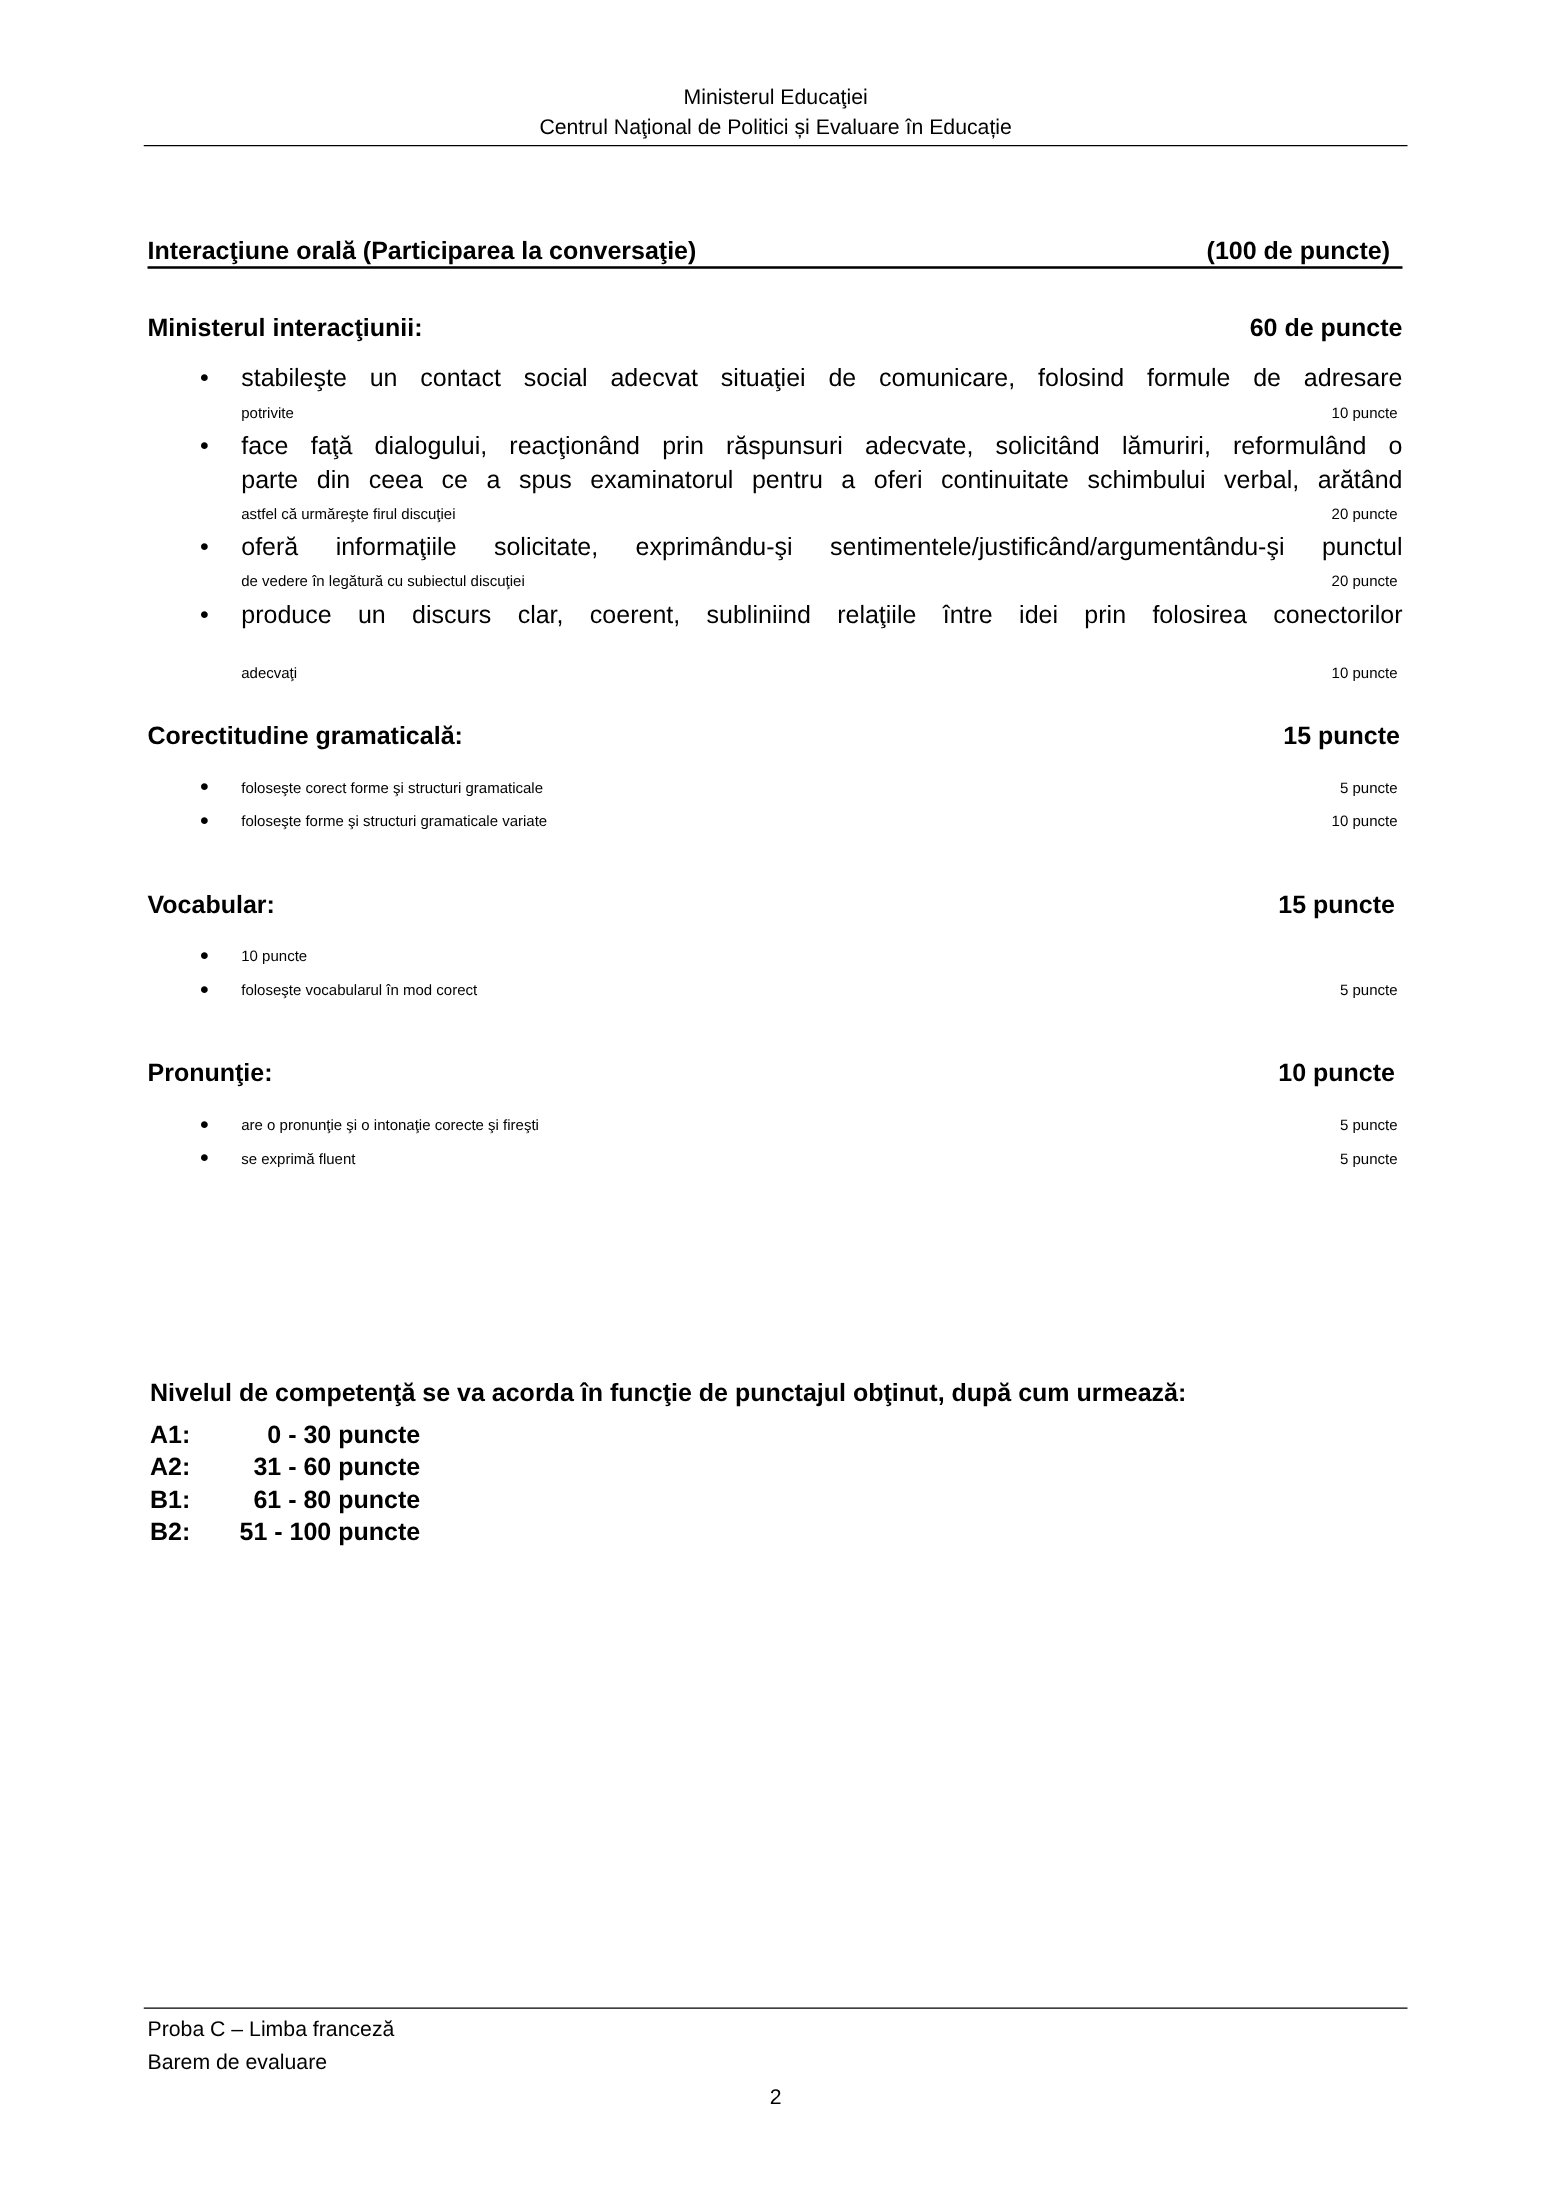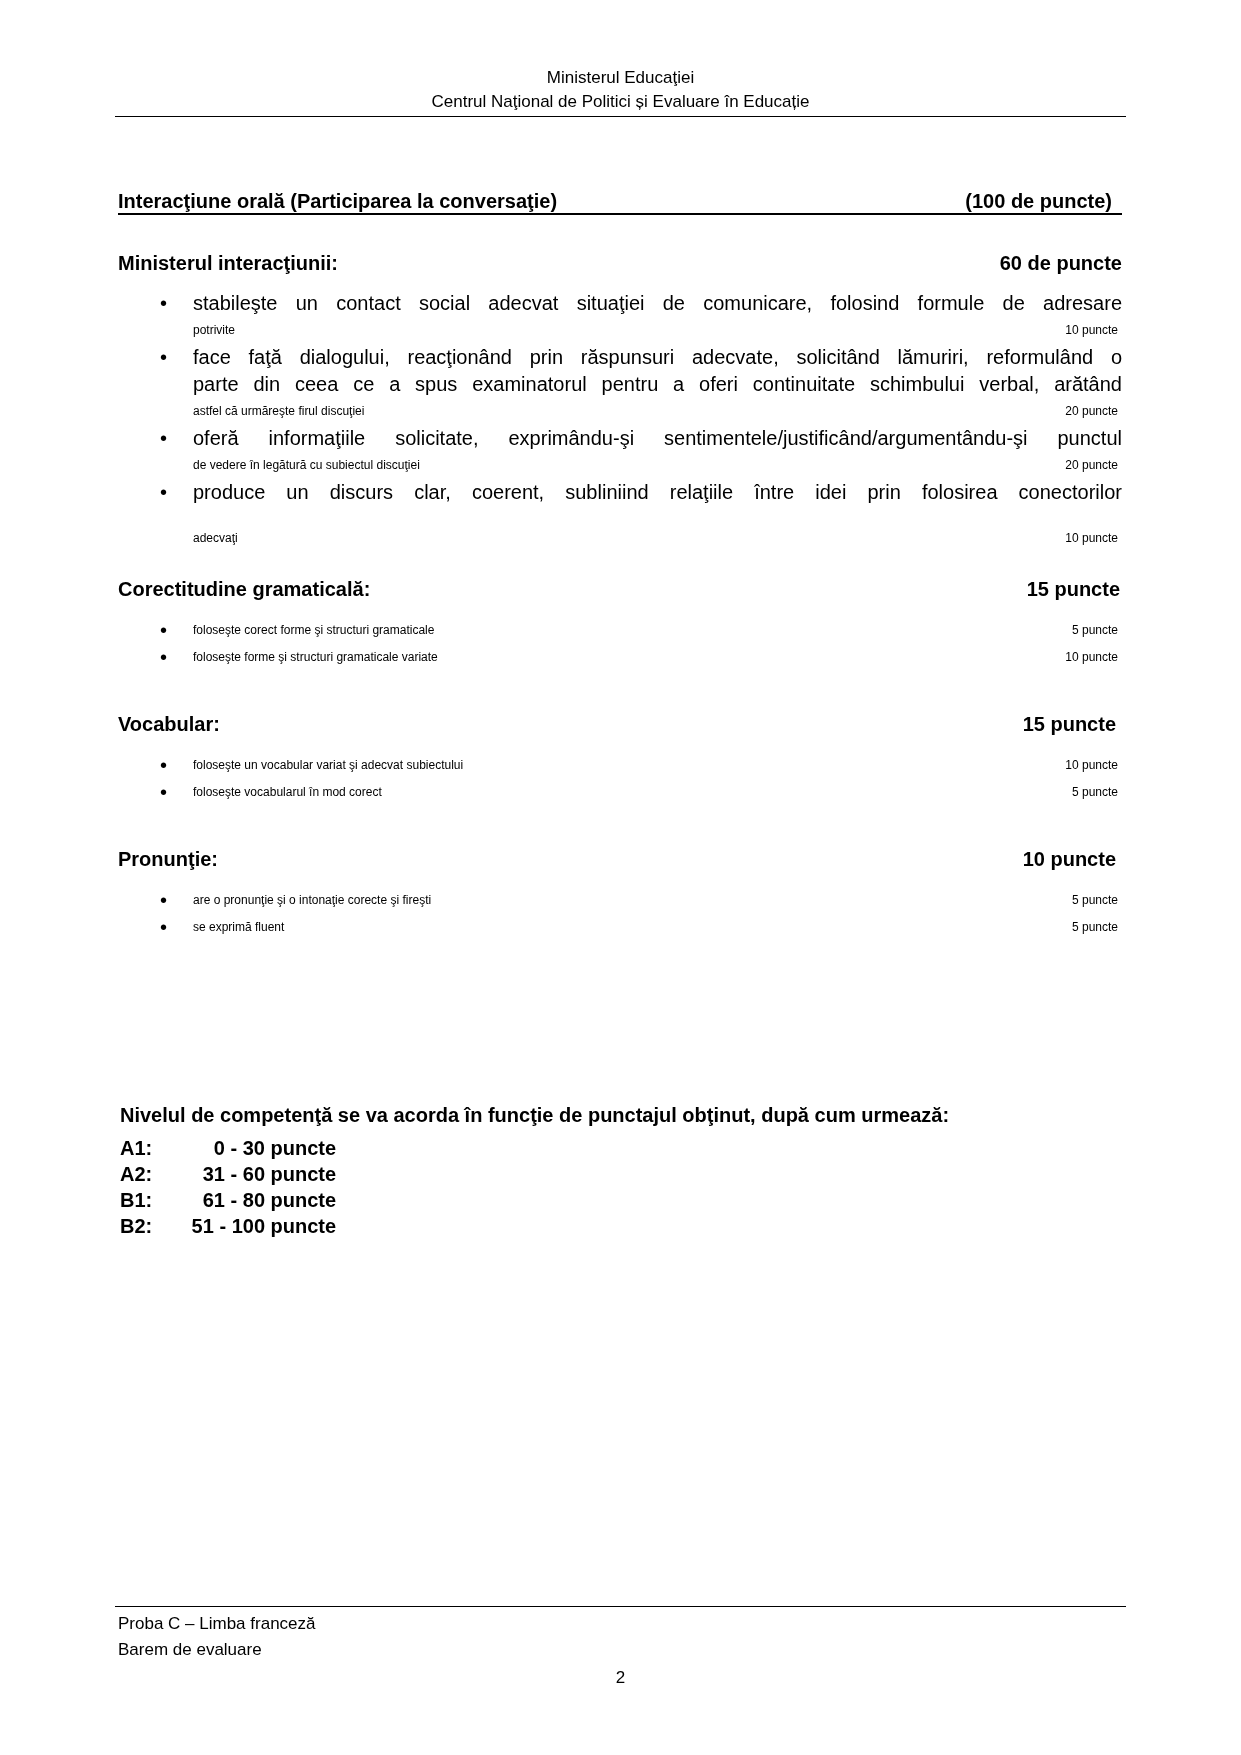--- a/index.html
+++ b/index.html
@@ -84,21 +84,20 @@
   <span>foloseşte forme şi structuri gramaticale variate</span>
   <span style="margin-right:4px;">10 puncte</span>
 </div>
 
 <div class="abs sec" style="top:712px;">
   <span>Vocabular:</span>
   <span style="margin-right:6px;">15 puncte</span>
 </div>
 <div class="abs bul" style="top:753px;">•</div>
 <div class="linel" style="top:753px;">
-  <span>foloseşte un vocabular variat şi adecvat subiectului</span>
   <span style="margin-right:4px;">10 puncte</span>
 </div>
 <div class="abs bul" style="top:780px;">•</div>
 <div class="linel" style="top:780px;">
   <span>foloseşte vocabularul în mod corect</span>
   <span style="margin-right:4px;">5 puncte</span>
 </div>
 
 <div class="abs sec" style="top:847px;">
   <span>Pronunţie:</span>

